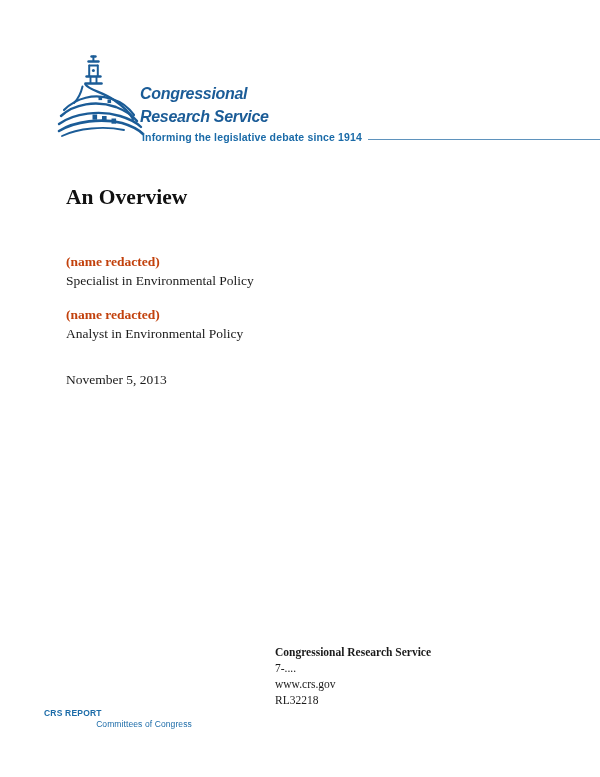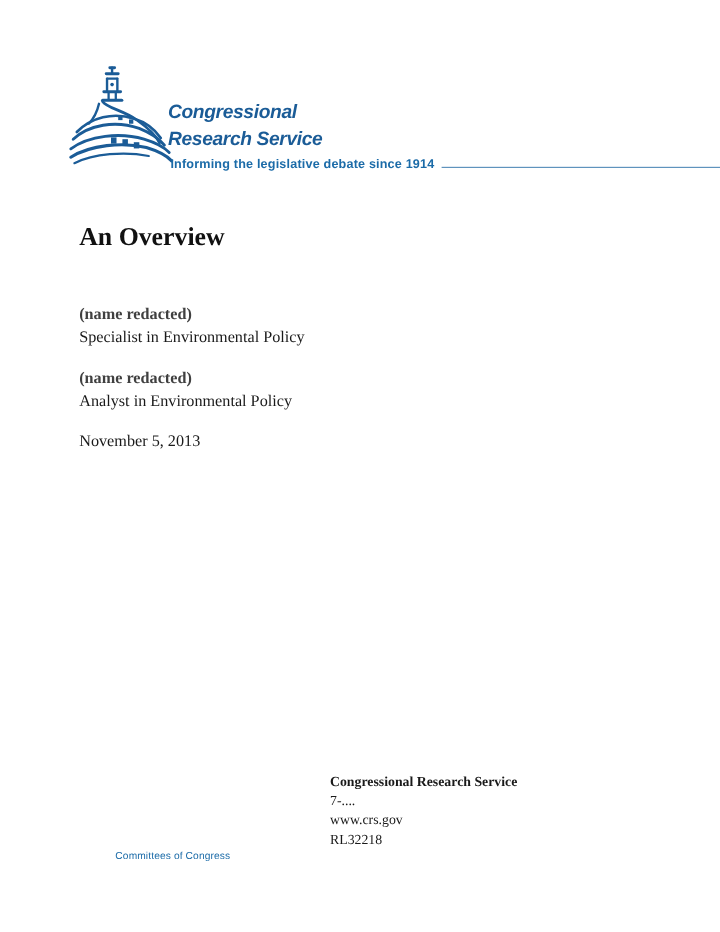--- a/index.html
+++ b/index.html
@@ -101,32 +101,32 @@
     left: 66px;
     top: 252px;
     width: 400px;
   }
   .author-block { margin-bottom: 15px; }
   .author-name {
     font-family: "Liberation Serif", serif;
     font-weight: bold;
     font-size: 13.5px;
     line-height: 19px;
-    color: #404040;
+    color: #c2410c;
   }
   .author-role {
     font-family: "Liberation Serif", serif;
     font-size: 13.5px;
     line-height: 19px;
     color: #1a1a1a;
   }
   .doc-date {
     position: absolute;
     left: 66px;
-    top: 358px;
+    top: 370px;
     font-family: "Liberation Serif", serif;
     font-size: 13.5px;
     line-height: 19px;
     color: #1a1a1a;
   }
 
   
   .footer-right {
     position: absolute;
     right: 65px;
@@ -255,19 +255,20 @@
   <div class="doc-date">November 5, 2013</div>
 
   <div class="footer-right">
     <div class="footer-org">Congressional Research Service</div>
     <div class="footer-line">7-....</div>
     <div class="footer-line">www.crs.gov</div>
     <div class="footer-line">RL32218</div>
   </div>
 
   <div class="footer-left">
+    <div class="footer-report">CRS REPORT</div>
     <div class="footer-sub-row">
       <span class="footer-sub">Committees of Congress</span>
       <span class="footer-rule"></span>
     </div>
   </div>
 
 </div>
 
 </body></html>

